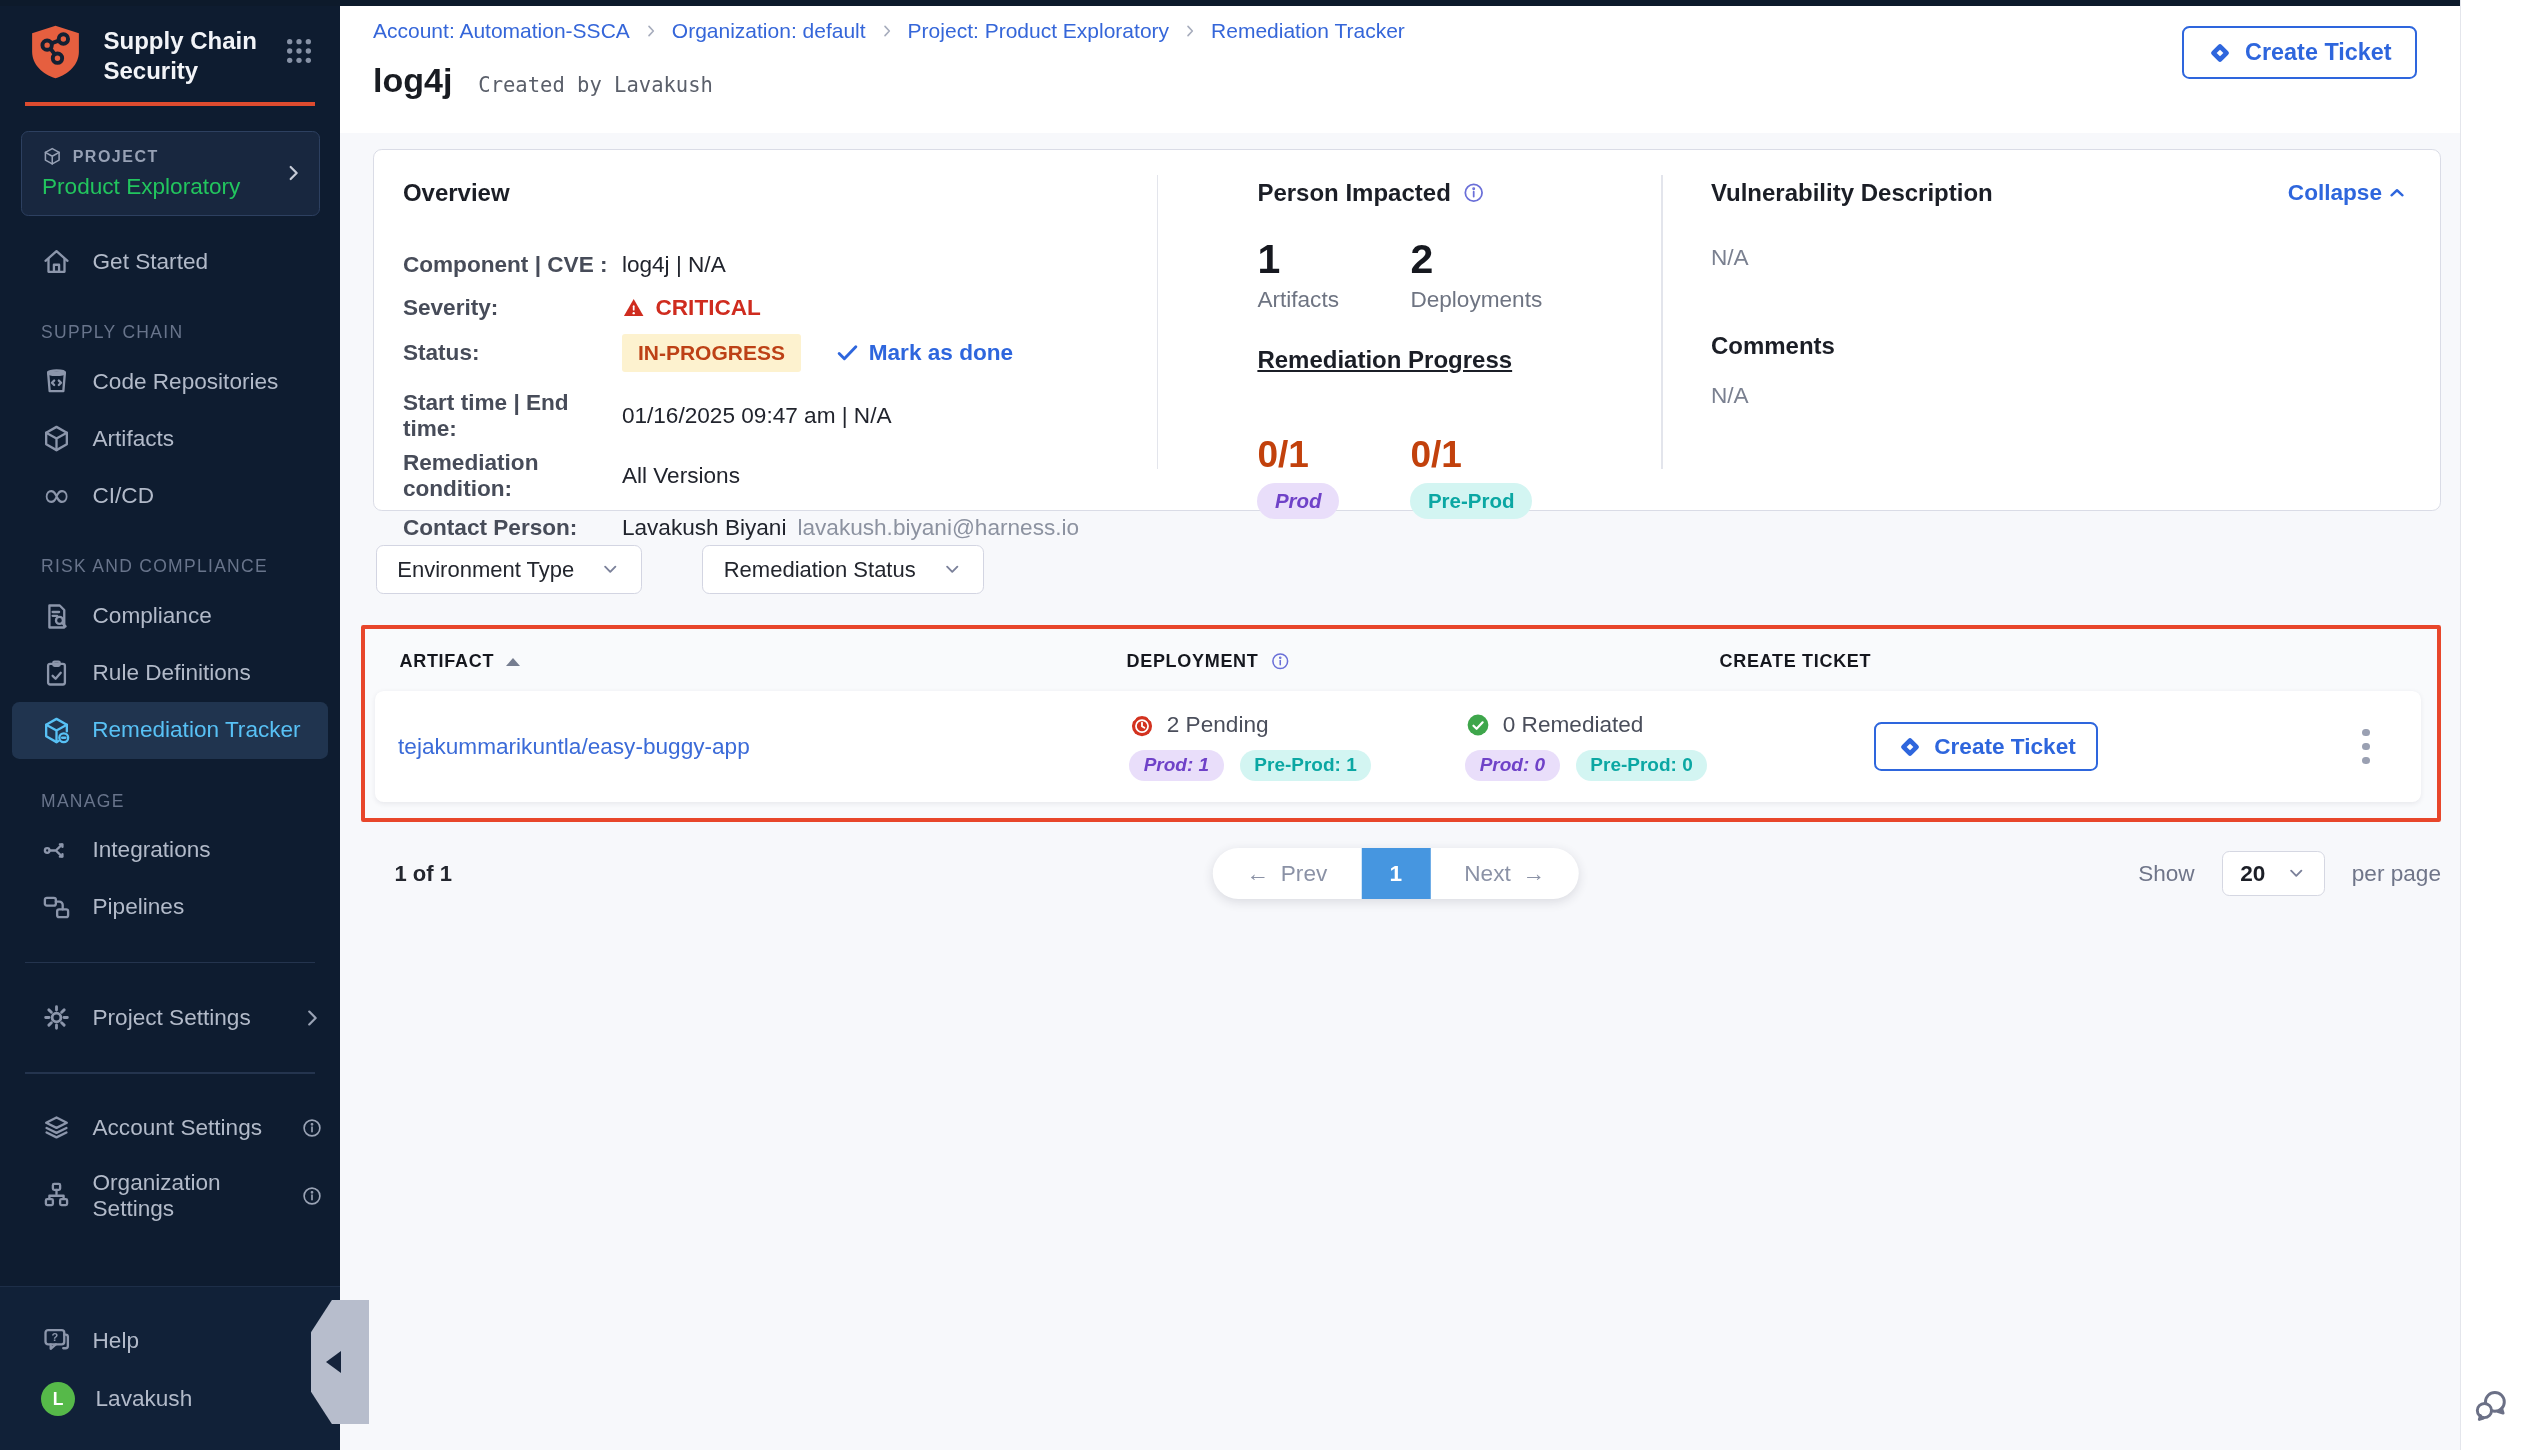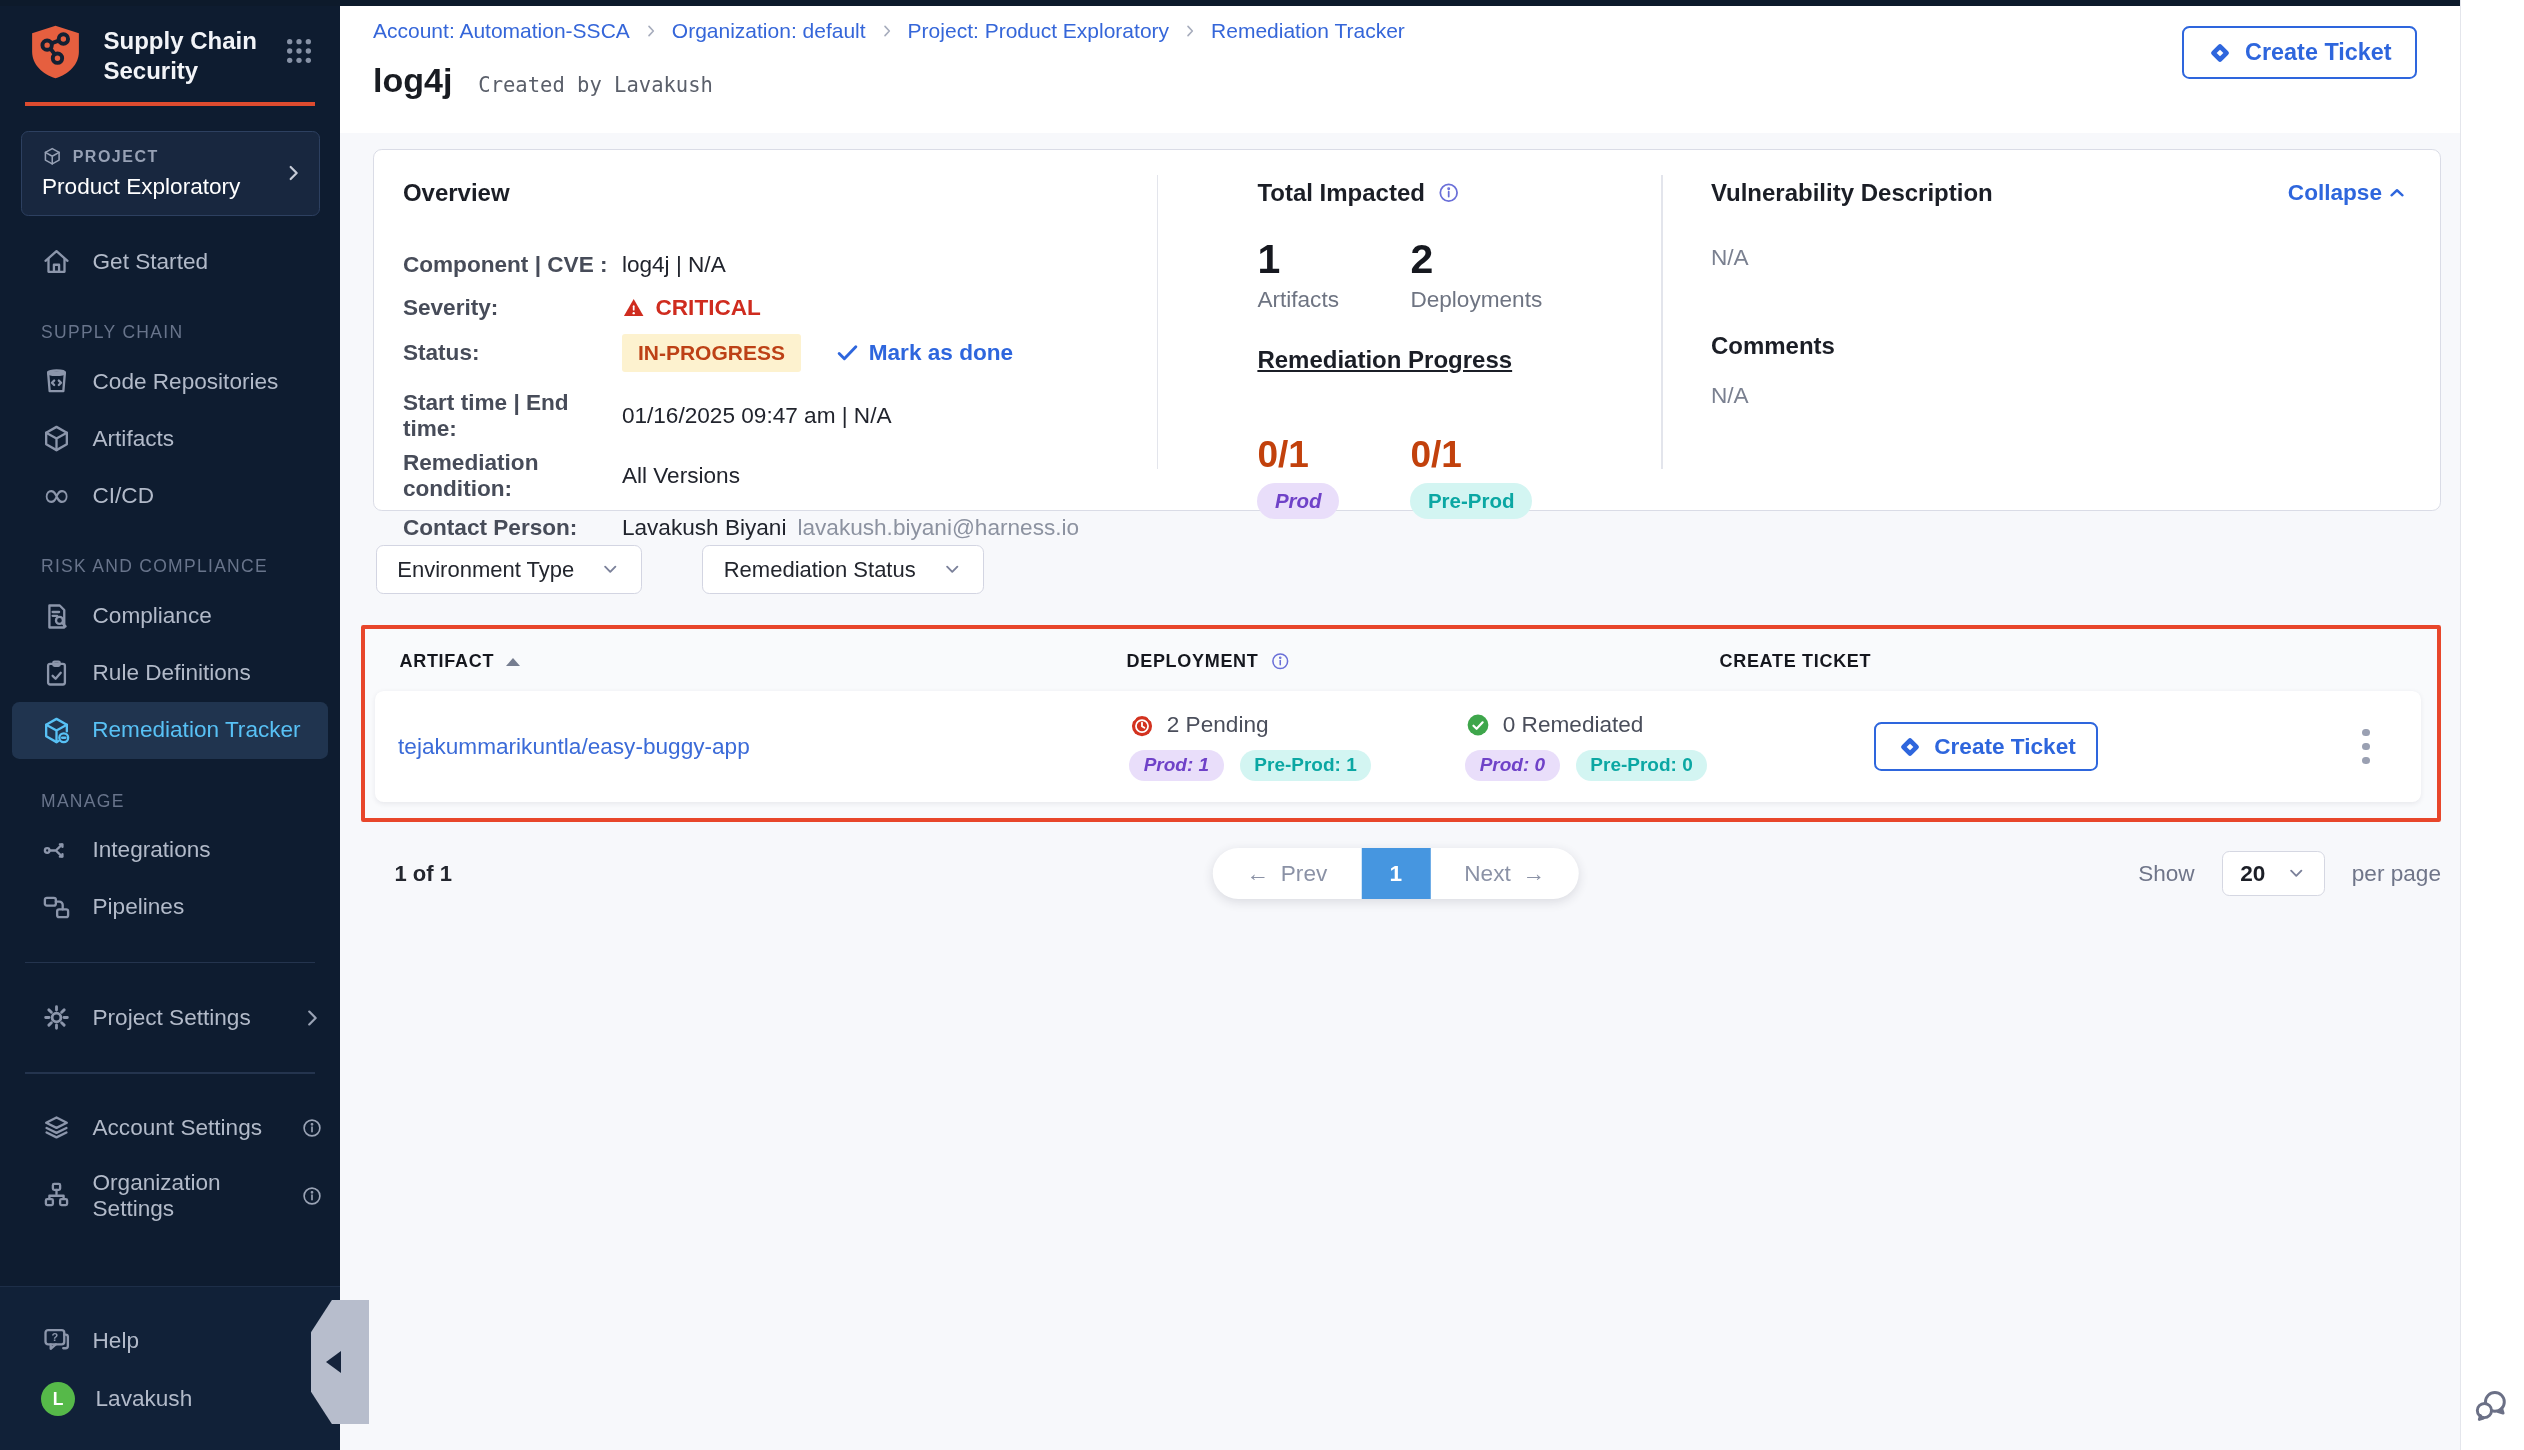--- a/index.html
+++ b/index.html
@@ -24,21 +24,21 @@
   .grid-icon { width:32px; height:32px; margin-top:13px; cursor:pointer; }
   .logo-rule { height:3.7px; background:#dd4b2f; margin:16px 25px 0 25px; }
 
   .project-card {
     margin:25px 20.5px 0 20.5px; background:#18273f; border:1.5px solid #2d4060; border-radius:7.3px;
     padding:14.6px 44px 14.6px 20.5px; position:relative; cursor:pointer;
   }
   .project-label-row { display:flex; align-items:center; gap:10.2px; color:#97a1b5; }
   .project-label-row svg { width:20.5px; height:20.5px; }
   .project-label { font-size:16px; font-weight:bold; letter-spacing:1.5px; }
-  .project-name { font-size:22.6px; color:#ffffff; margin-top:7.3px; white-space:nowrap; }
+  .project-name { font-size:22.6px; color:#22c55e; margin-top:7.3px; white-space:nowrap; }
   .project-chevron { position:absolute; right:14.6px; top:50%; transform:translateY(-50%); width:20.5px; height:20.5px; }
 
   .nav { flex:1; padding-top:17.5px; display:flex; flex-direction:column; }
   .nav-item {
     display:flex; align-items:center; gap:20.5px; padding:13px 17.5px 13px 41px;
     font-size:22.6px; color:#b2bac9; cursor:pointer; min-height:57px;
   }
   .nav-item .ic { width:31px; height:31px; color:#8c96ab; flex-shrink:0; }
   .nav-item.selected { background:#20344f; border-radius:7.3px; margin:0 11.7px; padding-left:29px; color:#58c1f5; }
   .nav-item.selected .ic { color:#58c1f5; }
@@ -458,21 +458,21 @@
             <span class="ov-value">Lavakush Biyani</span>
             <span class="contact-email">lavakush.biyani@harness.io</span>
           </div>
         </div>
       </div>
 
       <div class="v-div"></div>
 
       <div class="ov-col2">
         <div class="heading-row">
-          <span class="card-heading">Total Impacted</span>
+          <span class="card-heading">Person Impacted</span>
           <svg class="ic info-ic" viewBox="0 0 24 24">
             <circle cx="12" cy="12" r="8.6"></circle>
               <path d="M12 11v5"></path>
               <circle cx="12" cy="8" r="0.6" fill="currentColor"></circle>
           </svg>
         </div>
         <div class="metrics">
           <div class="metric">
             <div class="metric-val">1</div>
             <div class="metric-label">Artifacts</div>

